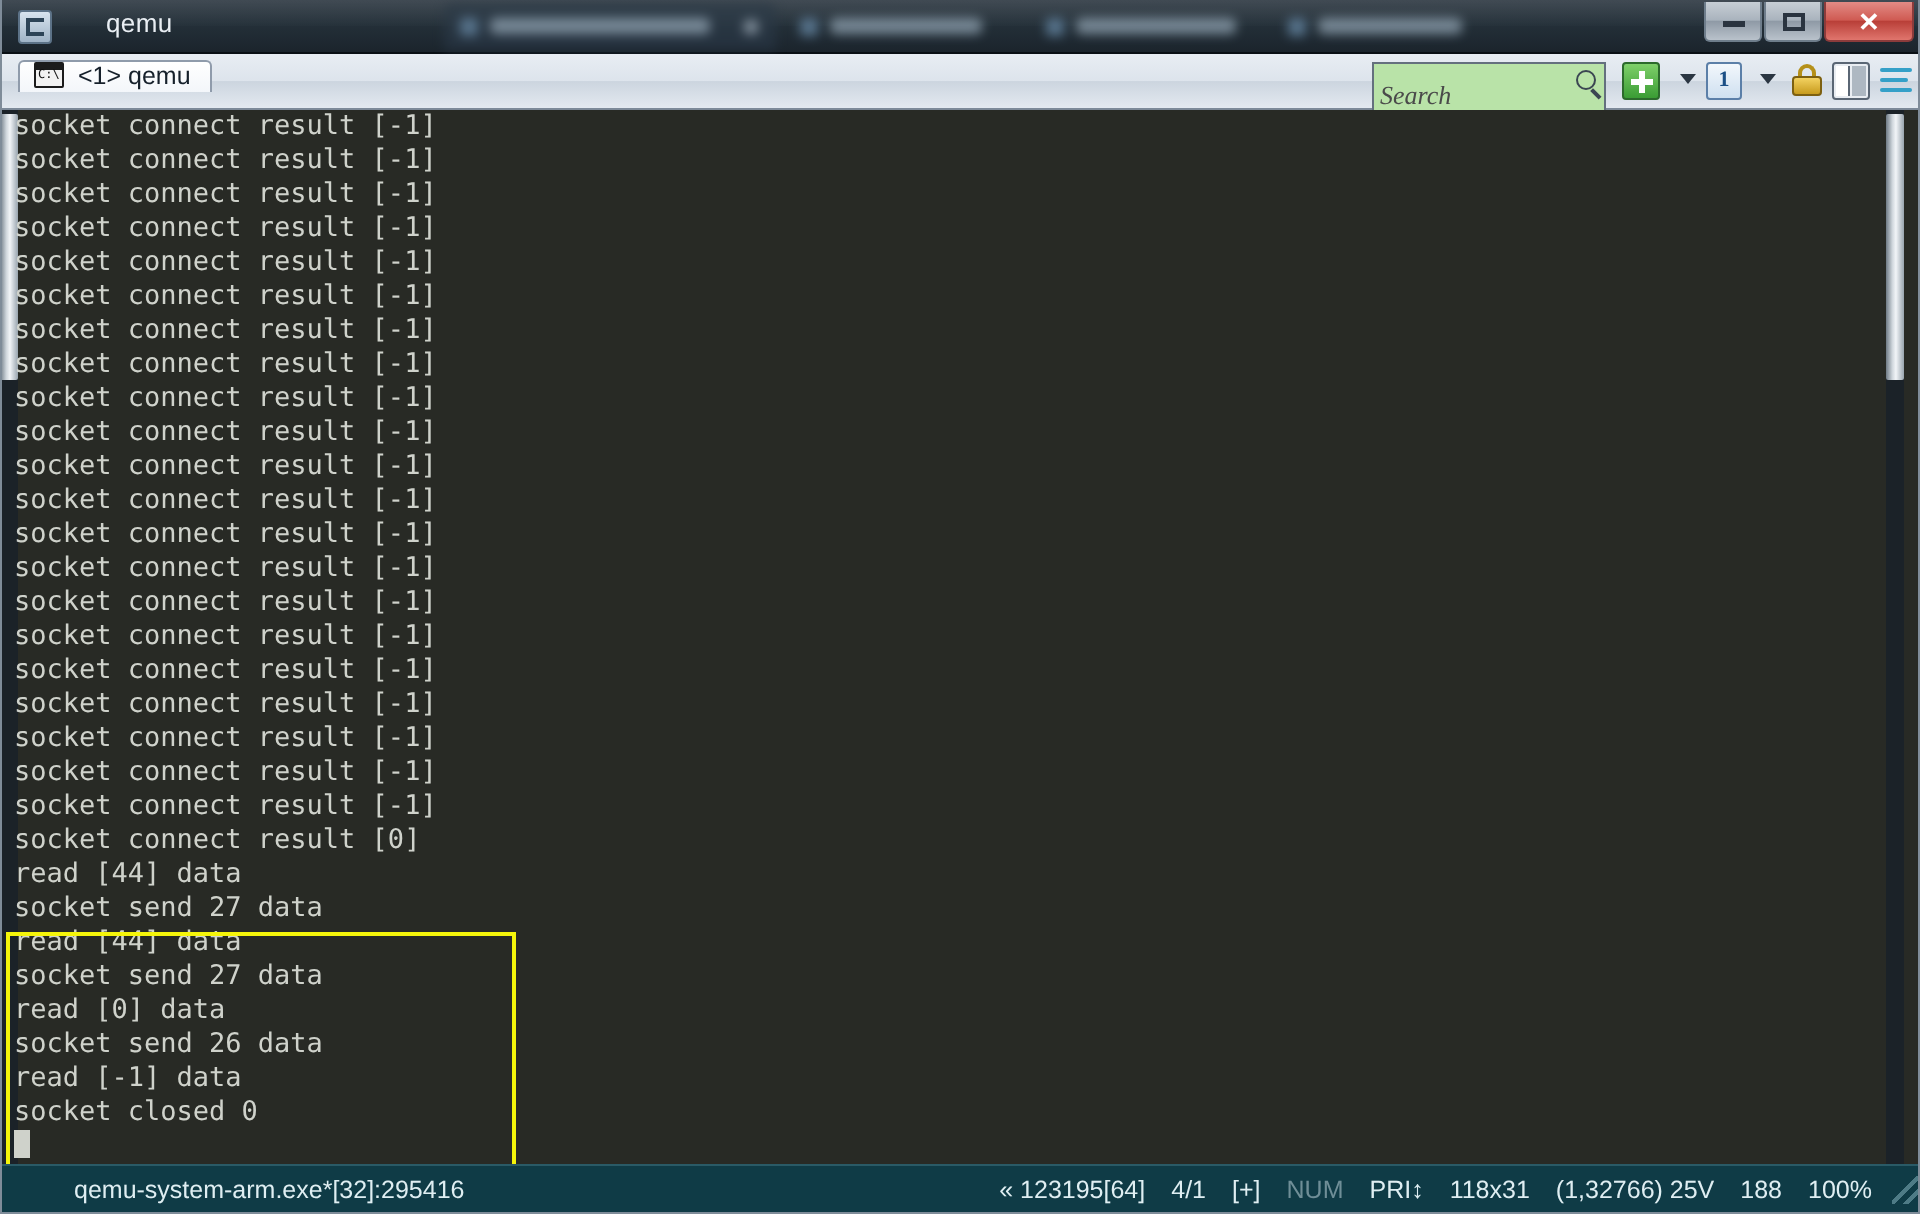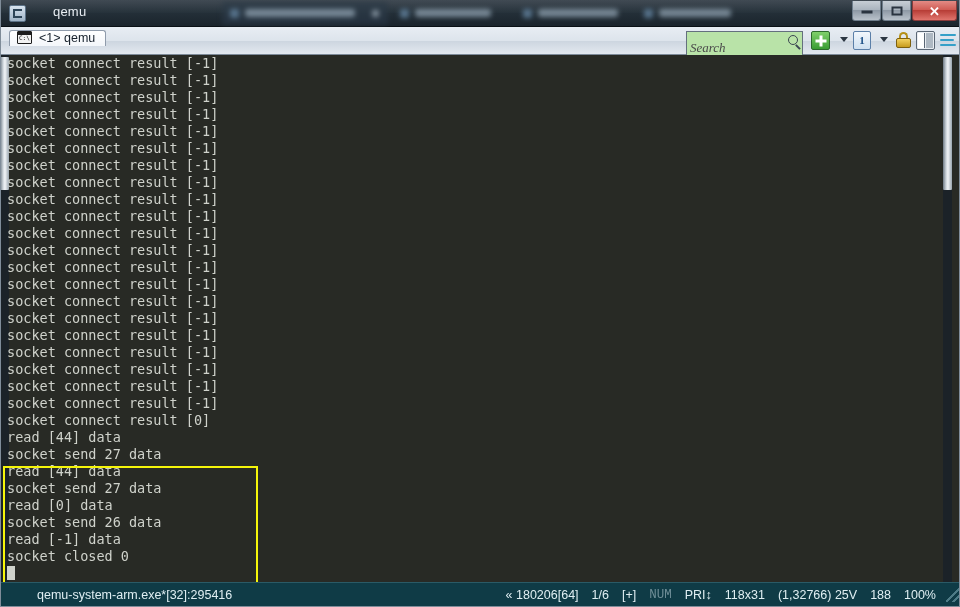--- a/index.html
+++ b/index.html
@@ -428,21 +428,21 @@
     flex: 0 0 auto;
     margin-left: 28px;
   }
   .sb-spacer { flex: 1 1 auto; }
   .sb-right {
     display: flex;
     align-items: center;
     gap: 13px;
     padding-right: 8px;
   }
-  .sb-right .dim { color: #6f8e97; font-family: Liberation Mono, monospace; }
+  .sb-right .dim { color: #6f8e97; }
   .grip {
     width: 14px; height: 14px;
     margin-left: 2px;
     background:
       linear-gradient(135deg, transparent 43%, #4e7b86 43%, #4e7b86 55%, transparent 55%),
       linear-gradient(135deg, transparent 68%, #4e7b86 68%, #4e7b86 80%, transparent 80%);
   }
   .outer-frame {
     position: absolute;
     left: 0; top: 0;
@@ -539,22 +539,22 @@
     <div class="term-right-edge"></div>
     <div class="sb right">
       <div class="thumb"></div>
     </div>
   </div>
 
   <div class="statusbar">
     <div class="sb-left">qemu-system-arm.exe*[32]:295416</div>
     <div class="sb-spacer"></div>
     <div class="sb-right" id="status-fields">
-        <span>« 180206[64]</span>
-        <span>1/6</span>
+        <span>« 123195[64]</span>
+        <span>4/1</span>
         <span>[+]</span>
         <span class="dim">NUM</span>
         <span>PRI↕</span>
         <span>118x31</span>
         <span>(1,32766) 25V</span>
         <span>188</span>
         <span>100%</span>
       </div>
     <div class="grip"></div>
   </div>

